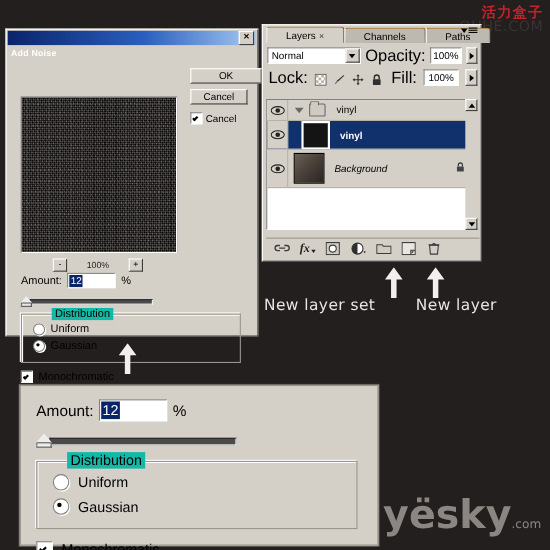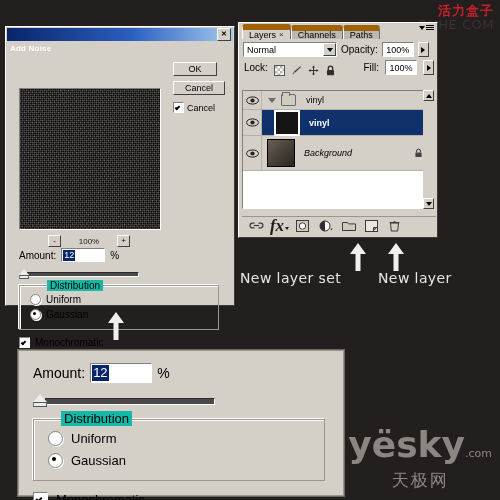--- a/index.html
+++ b/index.html
@@ -44,21 +44,21 @@
       repeating-linear-gradient(90deg, rgba(255,255,255,.13) 0 1px, rgba(0,0,0,.22) 1px 2px),
       repeating-linear-gradient(54deg, rgba(200,200,200,.12) 0 1px, rgba(0,0,0,.18) 1px 3px),
       repeating-linear-gradient(121deg, rgba(230,230,230,.10) 0 1px, rgba(0,0,0,.20) 1px 3px);
     overflow:hidden;}
 
   #zoomrow{position:absolute;left:13px;top:192px;width:140px;height:14px;
     display:flex;align-items:center;justify-content:center;}
   .zbtn{width:13px;height:12px;font-size:8px;line-height:10px;}
   #zoomval{width:56px;text-align:center;font-size:8px;color:#1a1a1a;}
 
-  #okbtn{position:absolute;left:167px;top:20px;width:44px;height:14px;font-size:9px;}
+  #okbtn{position:absolute;left:167px;top:20px;width:65px;height:14px;font-size:9px;}
   #cancelbtn{position:absolute;left:167px;top:39px;width:52px;height:14px;font-size:9px;}
   #prevrow{position:absolute;left:167px;top:60px;display:flex;align-items:center;gap:3px;}
   #prevrow .lbl{font-size:9px;color:#000;}
 
   .chk{width:9px;height:9px;background:#fff;
     border-top:1px solid #808080;border-left:1px solid #808080;
     border-right:1px solid #fff;border-bottom:1px solid #fff;
     position:relative;flex:0 0 auto;}
   .chk.on:after{content:"";position:absolute;left:1px;top:3px;width:3px;height:1px;
     box-shadow:0 0 0 0 #000;border-left:2px solid #000;border-bottom:2px solid #000;
@@ -96,23 +96,23 @@
   .rrow{display:flex;align-items:center;gap:5px;font-size:10px;color:#000;}
 
   
   #layers{position:absolute;left:238px;top:22px;width:200px;height:216px;
     background:#d4d0c8;
     border-top:1px solid #ffffff;border-left:1px solid #ffffff;
     border-right:1px solid #3a3a3a;border-bottom:1px solid #3a3a3a;
     box-sizing:border-box;}
   #tabs{display:flex;align-items:flex-end;height:16px;padding-left:3px;gap:0px;
     position:relative;}
-  .tab{height:14px;padding:0 6px;font-size:9px;color:#000;display:flex;align-items:center;gap:3px;
+  .tab{height:14px;padding:0 17px;font-size:9px;color:#000;display:flex;align-items:center;gap:3px;
     background:#bdb9b1;
-    border-top:6px solid #a16207;border-left:1px solid #fff;border-right:1px solid #6a6a6a;
+    border-top:1px solid #a16207;border-left:1px solid #fff;border-right:1px solid #6a6a6a;
     border-top-left-radius:3px;border-top-right-radius:3px;box-sizing:border-box;}
   .tab.active{background:#d4d0c8;height:15px;}
   .tabx{font-size:8px;color:#333;}
   #palmenu{position:absolute;right:3px;top:2px;display:flex;align-items:center;gap:1px;}
   #palmenu .tri{width:0;height:0;border-left:3px solid transparent;border-right:3px solid transparent;border-top:4px solid #000;}
   #palmenu .bars{display:flex;flex-direction:column;gap:1px;}
   #palmenu .bars i{display:block;width:8px;height:1px;background:#000;}
 
   .modrow{display:flex;align-items:center;gap:4px;padding:3px 3px 0 4px;text-align:right;}
   .combo{height:15px;background:#fff;display:flex;align-items:center;
@@ -127,21 +127,21 @@
     border-right:3px solid transparent;border-top:4px solid #000;}
   .spin{height:15px;background:#fff;display:flex;align-items:center;justify-content:center;
     border-top:1px solid #808080;border-left:1px solid #808080;
     border-right:1px solid #fff;border-bottom:1px solid #fff;box-sizing:border-box;
     font-size:9px;color:#000;}
   .spinbtn{width:11px;height:15px;background:#d4d0c8;
     border-top:1px solid #fff;border-left:1px solid #fff;
     border-right:1px solid #404040;border-bottom:1px solid #404040;
     display:flex;align-items:center;justify-content:center;box-sizing:border-box;}
   .spinbtn .r{width:0;height:0;border-top:3px solid transparent;border-bottom:3px solid transparent;border-left:4px solid #000;}
-  .fldlbl{font-size:10px;color:#000;white-space:nowrap;}
+  .fldlbl{font-size:15px;color:#000;white-space:nowrap;}
 
   .lockrow{display:flex;align-items:center;gap:6px;padding:3px 3px 3px 5px;}
   .icn{width:11px;height:11px;display:inline-block;}
 
   #layerlist{position:absolute;left:3px;top:67px;width:190px;height:119px;
     background:#fff;
     border-top:1px solid #808080;border-left:1px solid #808080;
     border-right:1px solid #fff;border-bottom:1px solid #fff;box-sizing:border-box;
     overflow:hidden;}
   .lrow{display:flex;align-items:center;height:26px;position:relative;
@@ -413,21 +413,21 @@
 
     <div id="btmbar">
       <span class="bicon">
         <svg width="15" height="9" viewBox="0 0 15 9">
           <path d="M5.5 2.2 H3.4 a2.3 2.3 0 0 0 0 4.6 H5.5" fill="none" stroke="#3b3b3b" stroke-width="1.2"></path>
           <path d="M9.5 2.2 H11.6 a2.3 2.3 0 0 1 0 4.6 H9.5" fill="none" stroke="#3b3b3b" stroke-width="1.2"></path>
           <path d="M4.8 4.5 H10.2" stroke="#3b3b3b" stroke-width="1.2"></path>
         </svg>
       </span>
       <span class="bicon">
-        <span style="font-family:'Liberation Serif',serif;font-style:italic;font-weight:bold;font-size:17px;color:#1d1d1d;">fx</span>
+        <span style="font-family:'Liberation Serif',serif;font-style:italic;font-weight:bold;font-size:11px;color:#1d1d1d;">fx</span>
         <span style="width:0;height:0;border-left:2px solid transparent;border-right:2px solid transparent;border-top:3px solid #1d1d1d;margin:5px 0 0 1px;"></span>
       </span>
       <span class="bicon">
         <svg width="13" height="12" viewBox="0 0 13 12">
           <rect x="0.5" y="0.5" width="12" height="11" fill="#cfcbc2" stroke="#3b3b3b"></rect>
           <circle cx="6.5" cy="6" r="3.2" fill="#fff" stroke="#3b3b3b"></circle>
         </svg>
       </span>
       <span class="bicon">
         <svg width="14" height="12" viewBox="0 0 14 12">
@@ -507,16 +507,15 @@
         <span class="chk on"></span>
         <span>Monochromatic</span>
       </div>
     </div>
   </div>
 
   <div id="wm-bot">
     <div class="y">
       <span>yësky</span><small>.com</small>
     </div>
-    <div class="cn">天极网</div>
   </div>
 
 </div>
 
 </body></html>

